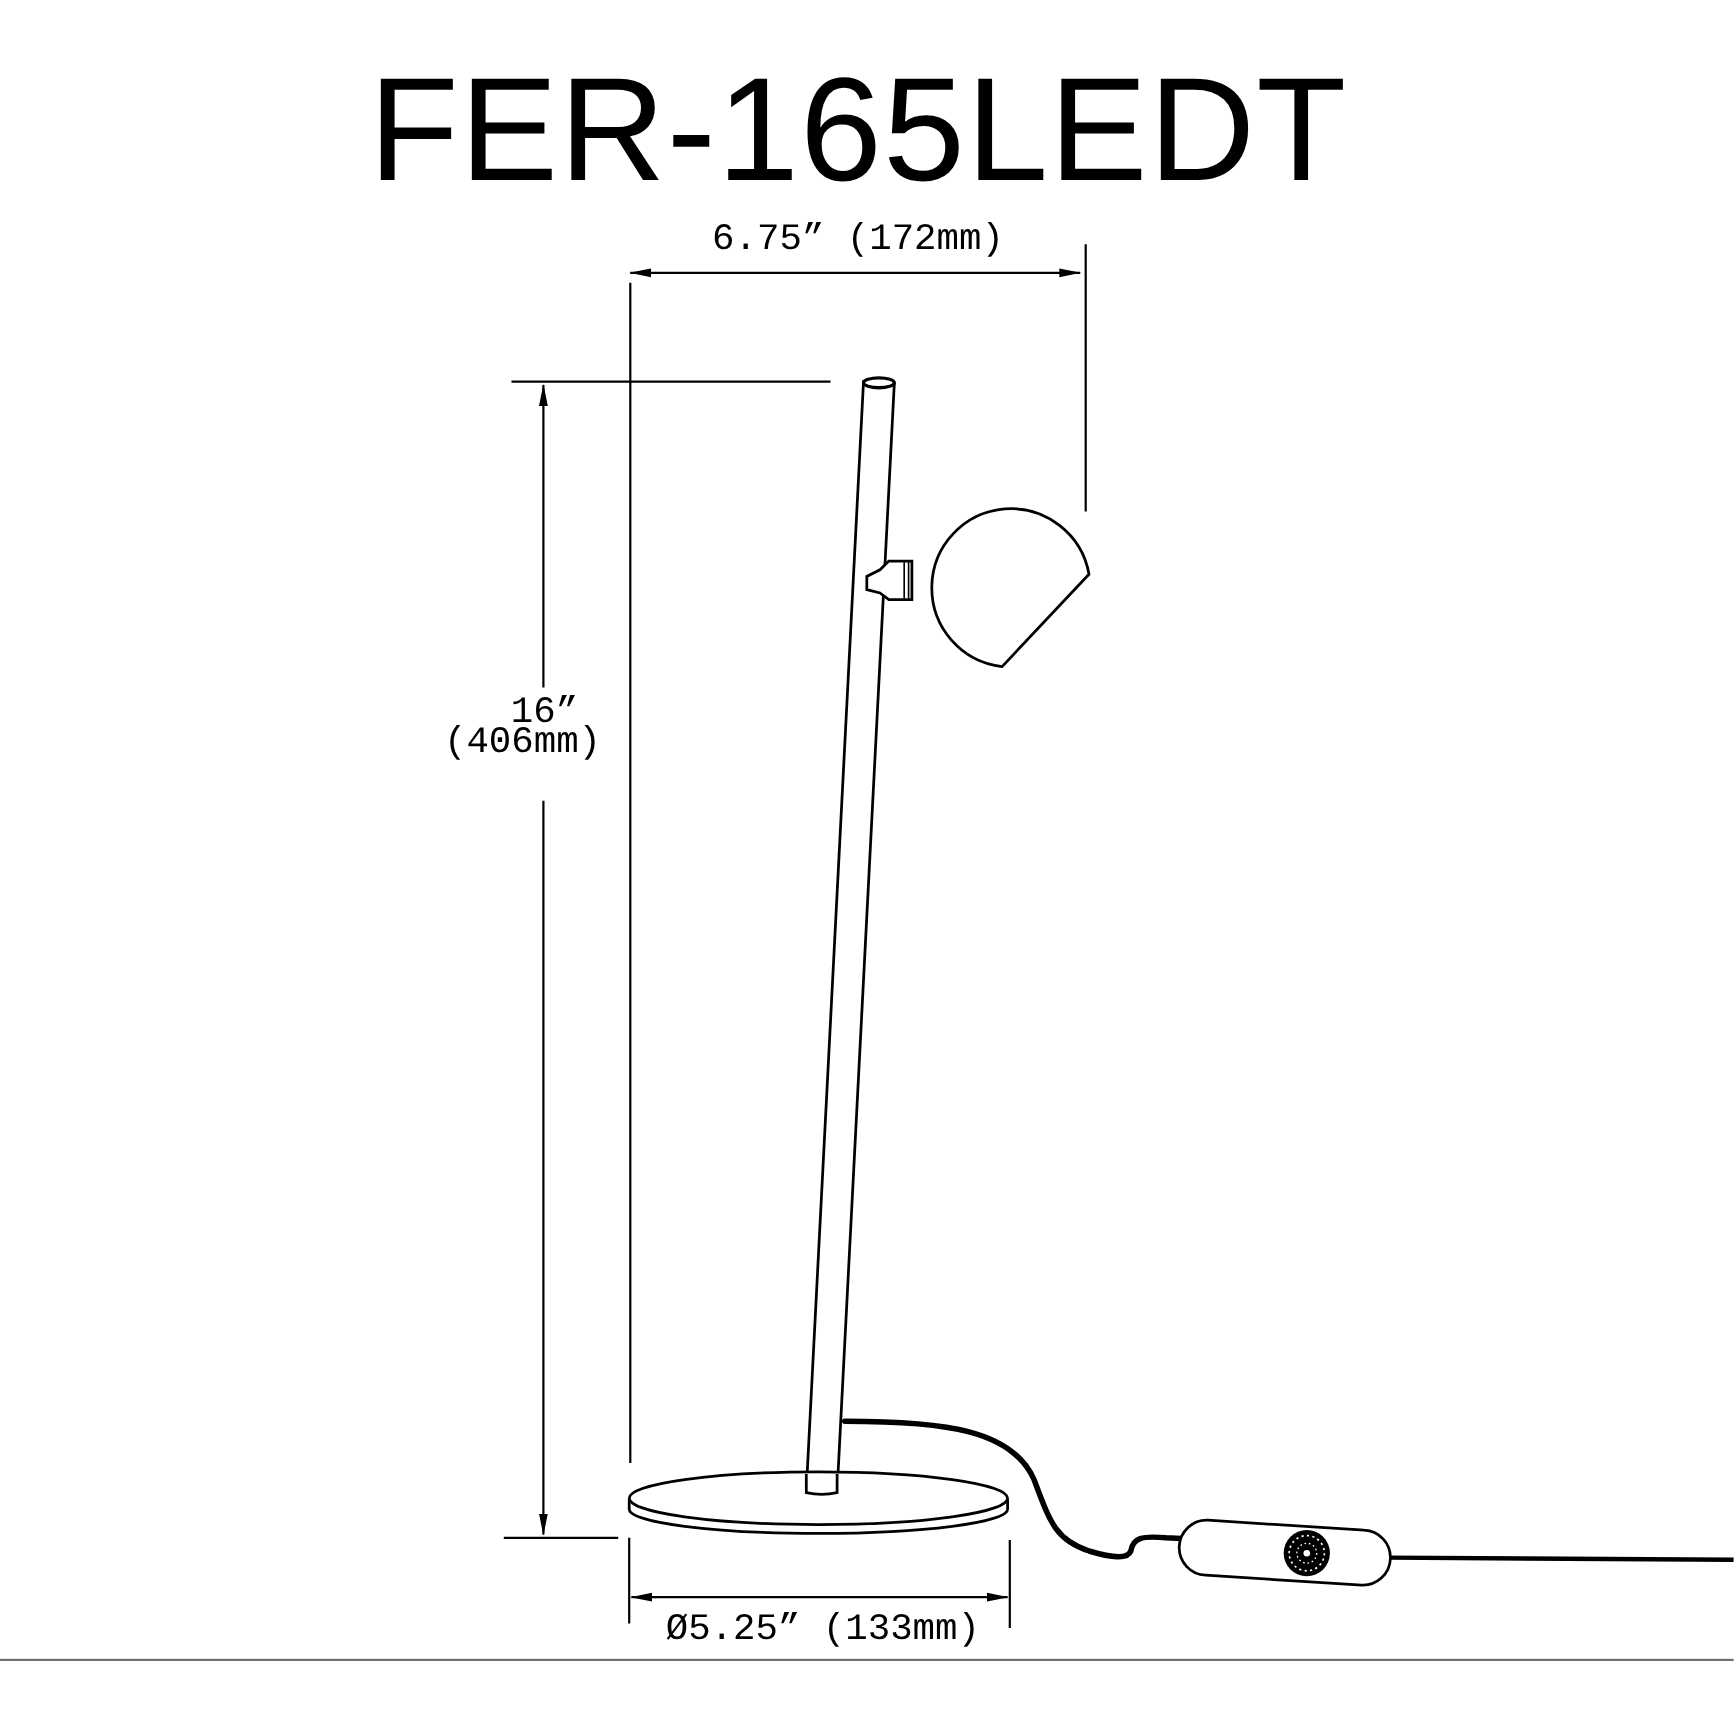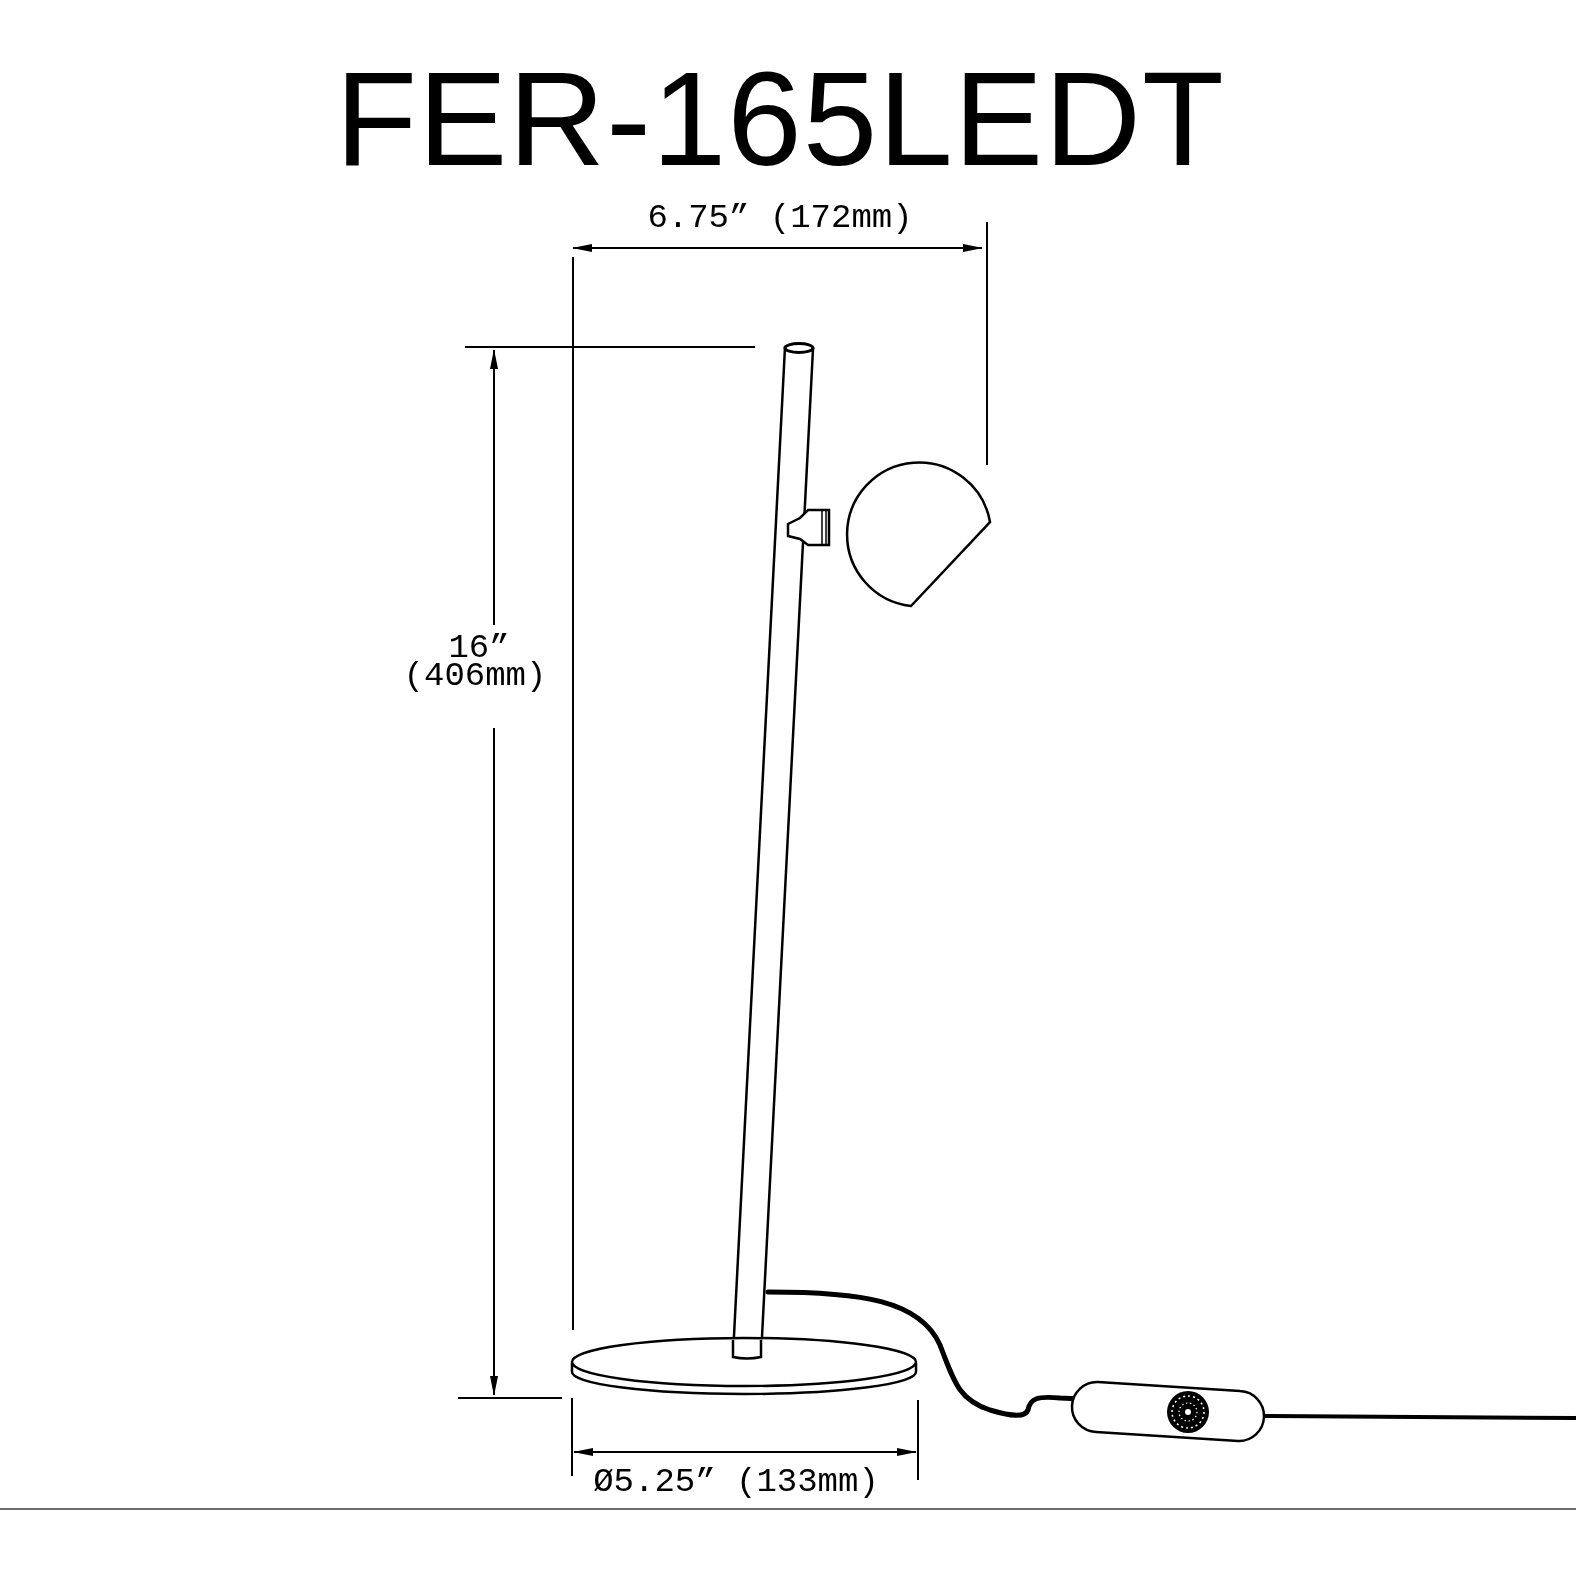--- a/index.html
+++ b/index.html
@@ -29,23 +29,23 @@
     .dim-label {
       position: absolute;
       font-family: Liberation Mono, monospace;
       font-size: 34px;
       line-height: 40px;
       color: #000000;
       text-align: center;
       white-space: nowrap;
     }
     .dim-width { left: 560px; top: 198px; width: 440px; }
-    .dim-height-a { left: 394px; top: 628px; width: 170px; }
+    .dim-height-a { left: 410px; top: 628px; width: 170px; }
     .dim-height-b { left: 390px; top: 656px; width: 170px; }
-    .dim-base { left: 540px; top: 1462px; width: 420px; margin-left: -14px; }
+    .dim-base { left: 552px; top: 1462px; width: 420px; margin-left: -14px; }
     svg.drawing {
       position: absolute;
       left: 0;
       top: 0;
       width: 1576px;
       height: 1576px;
     }
     .bottom-rule {
       position: absolute;
       left: 0;

